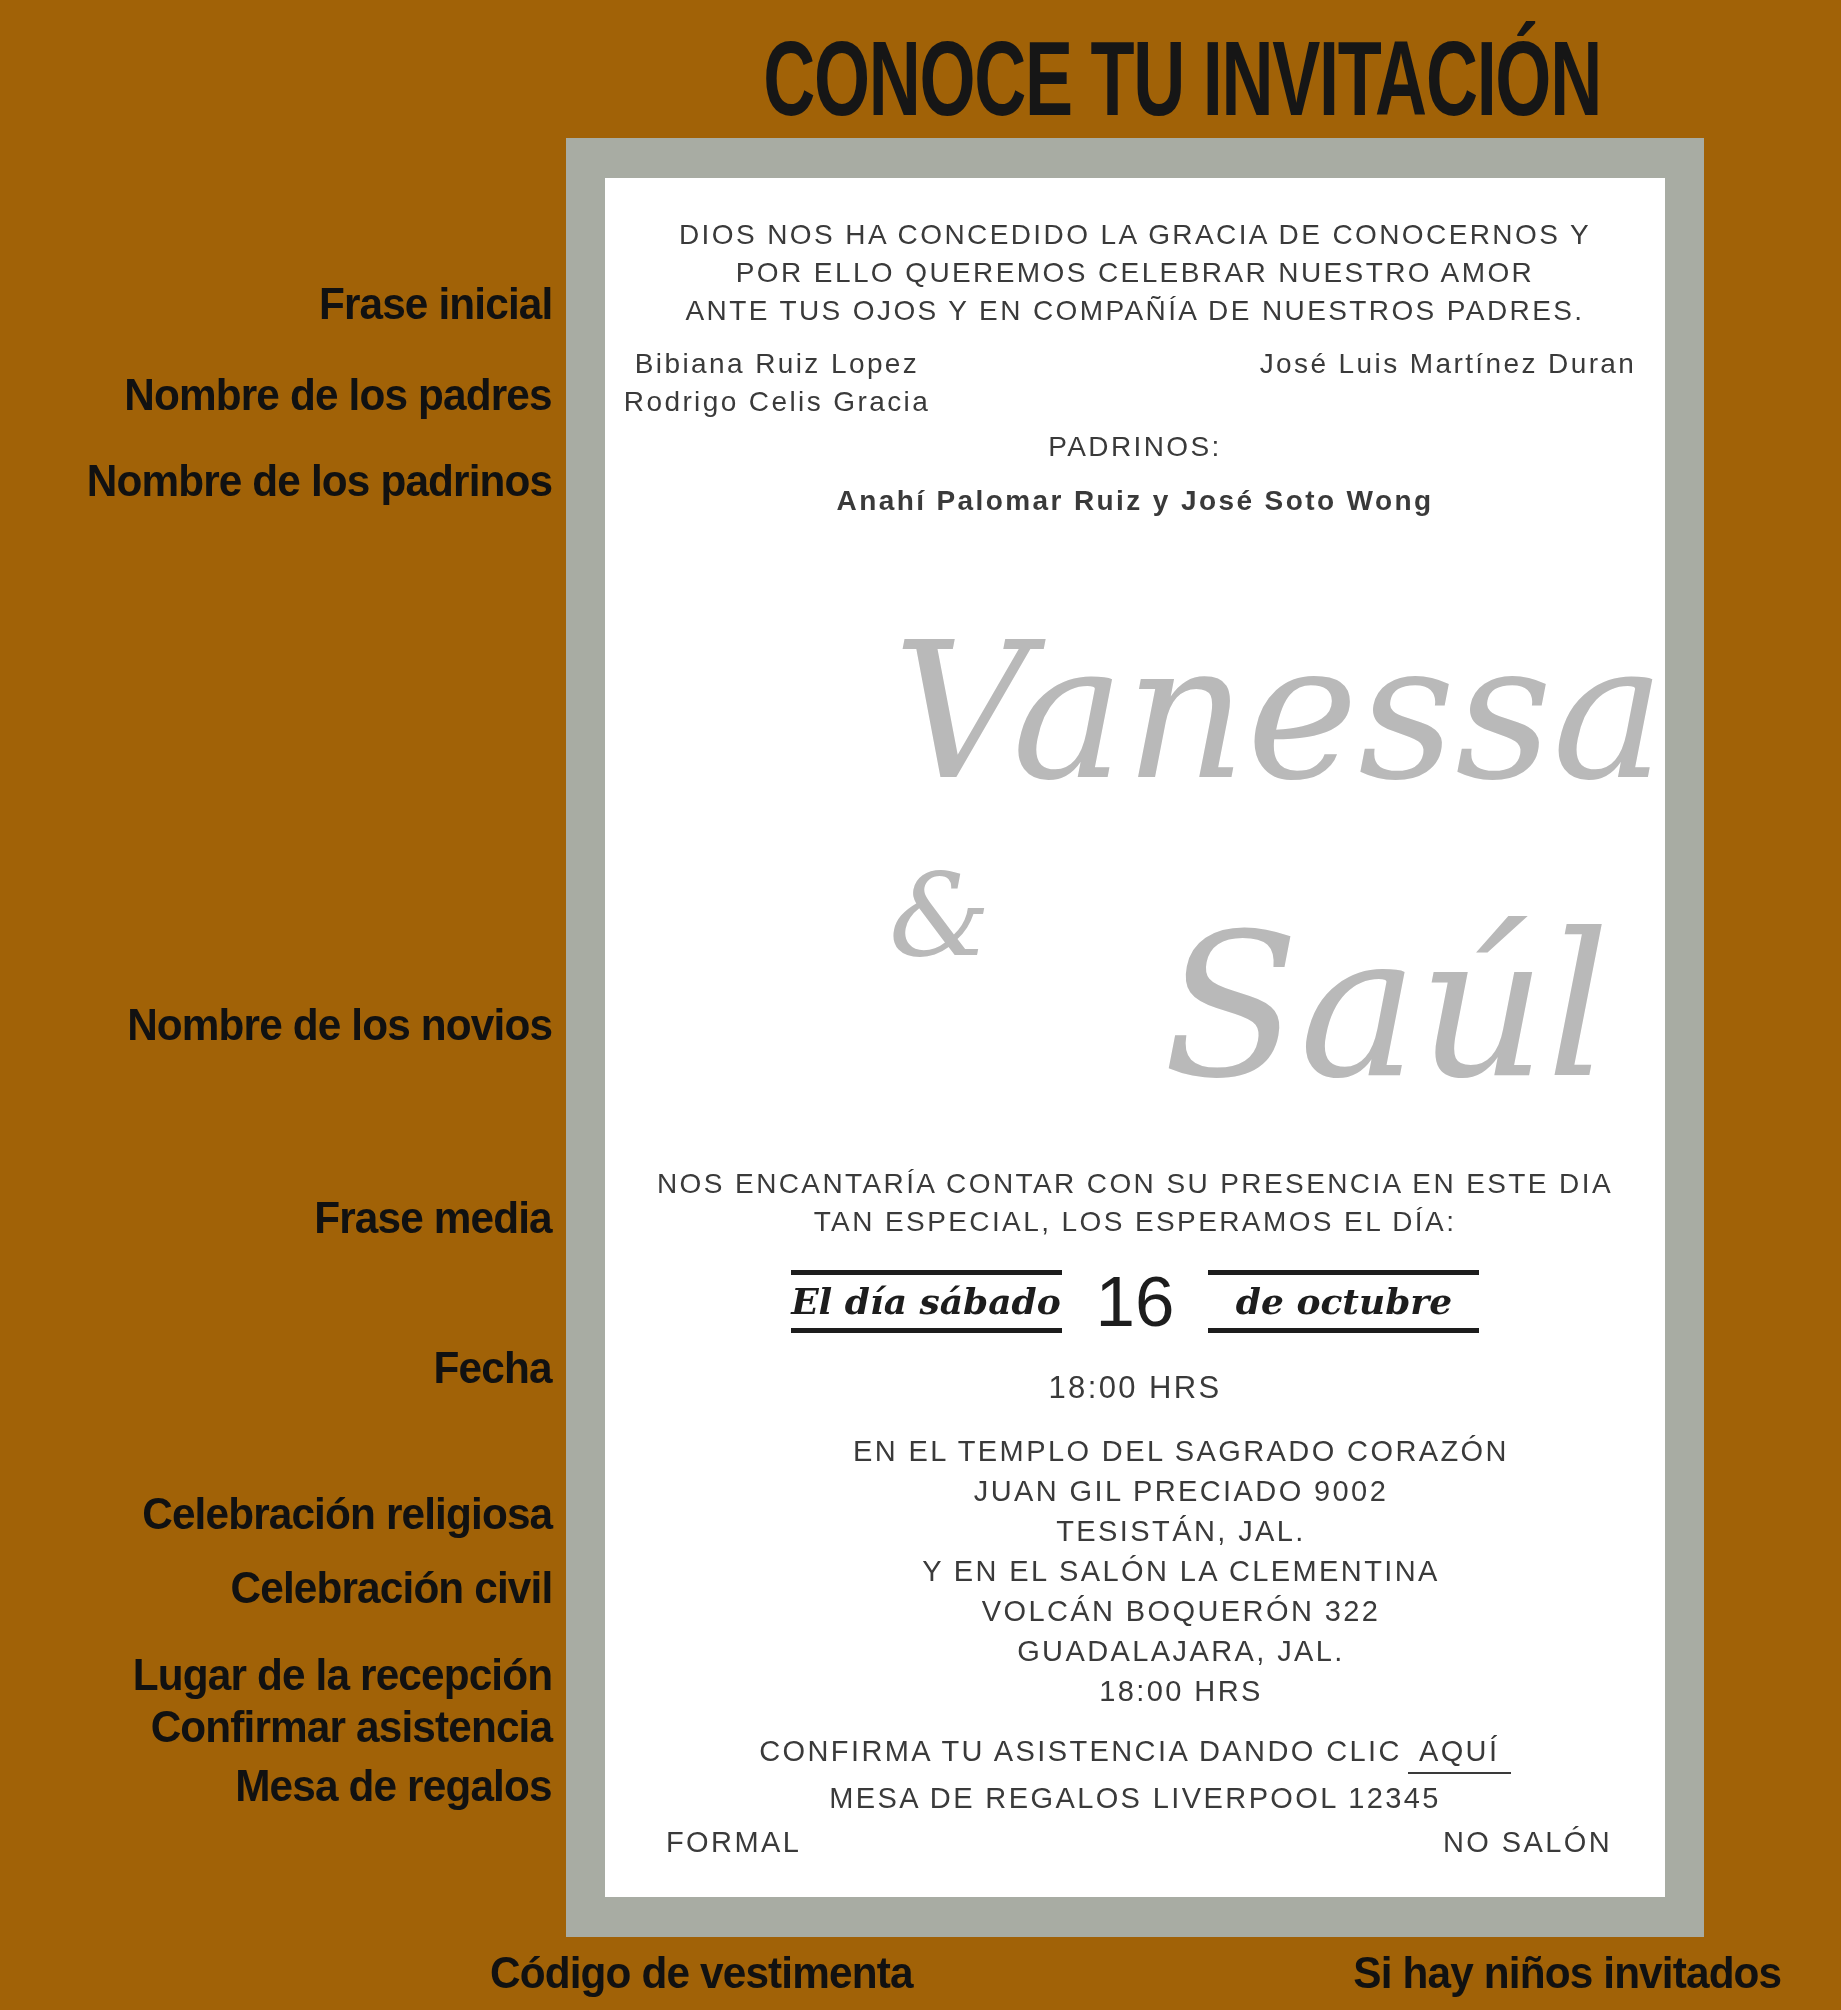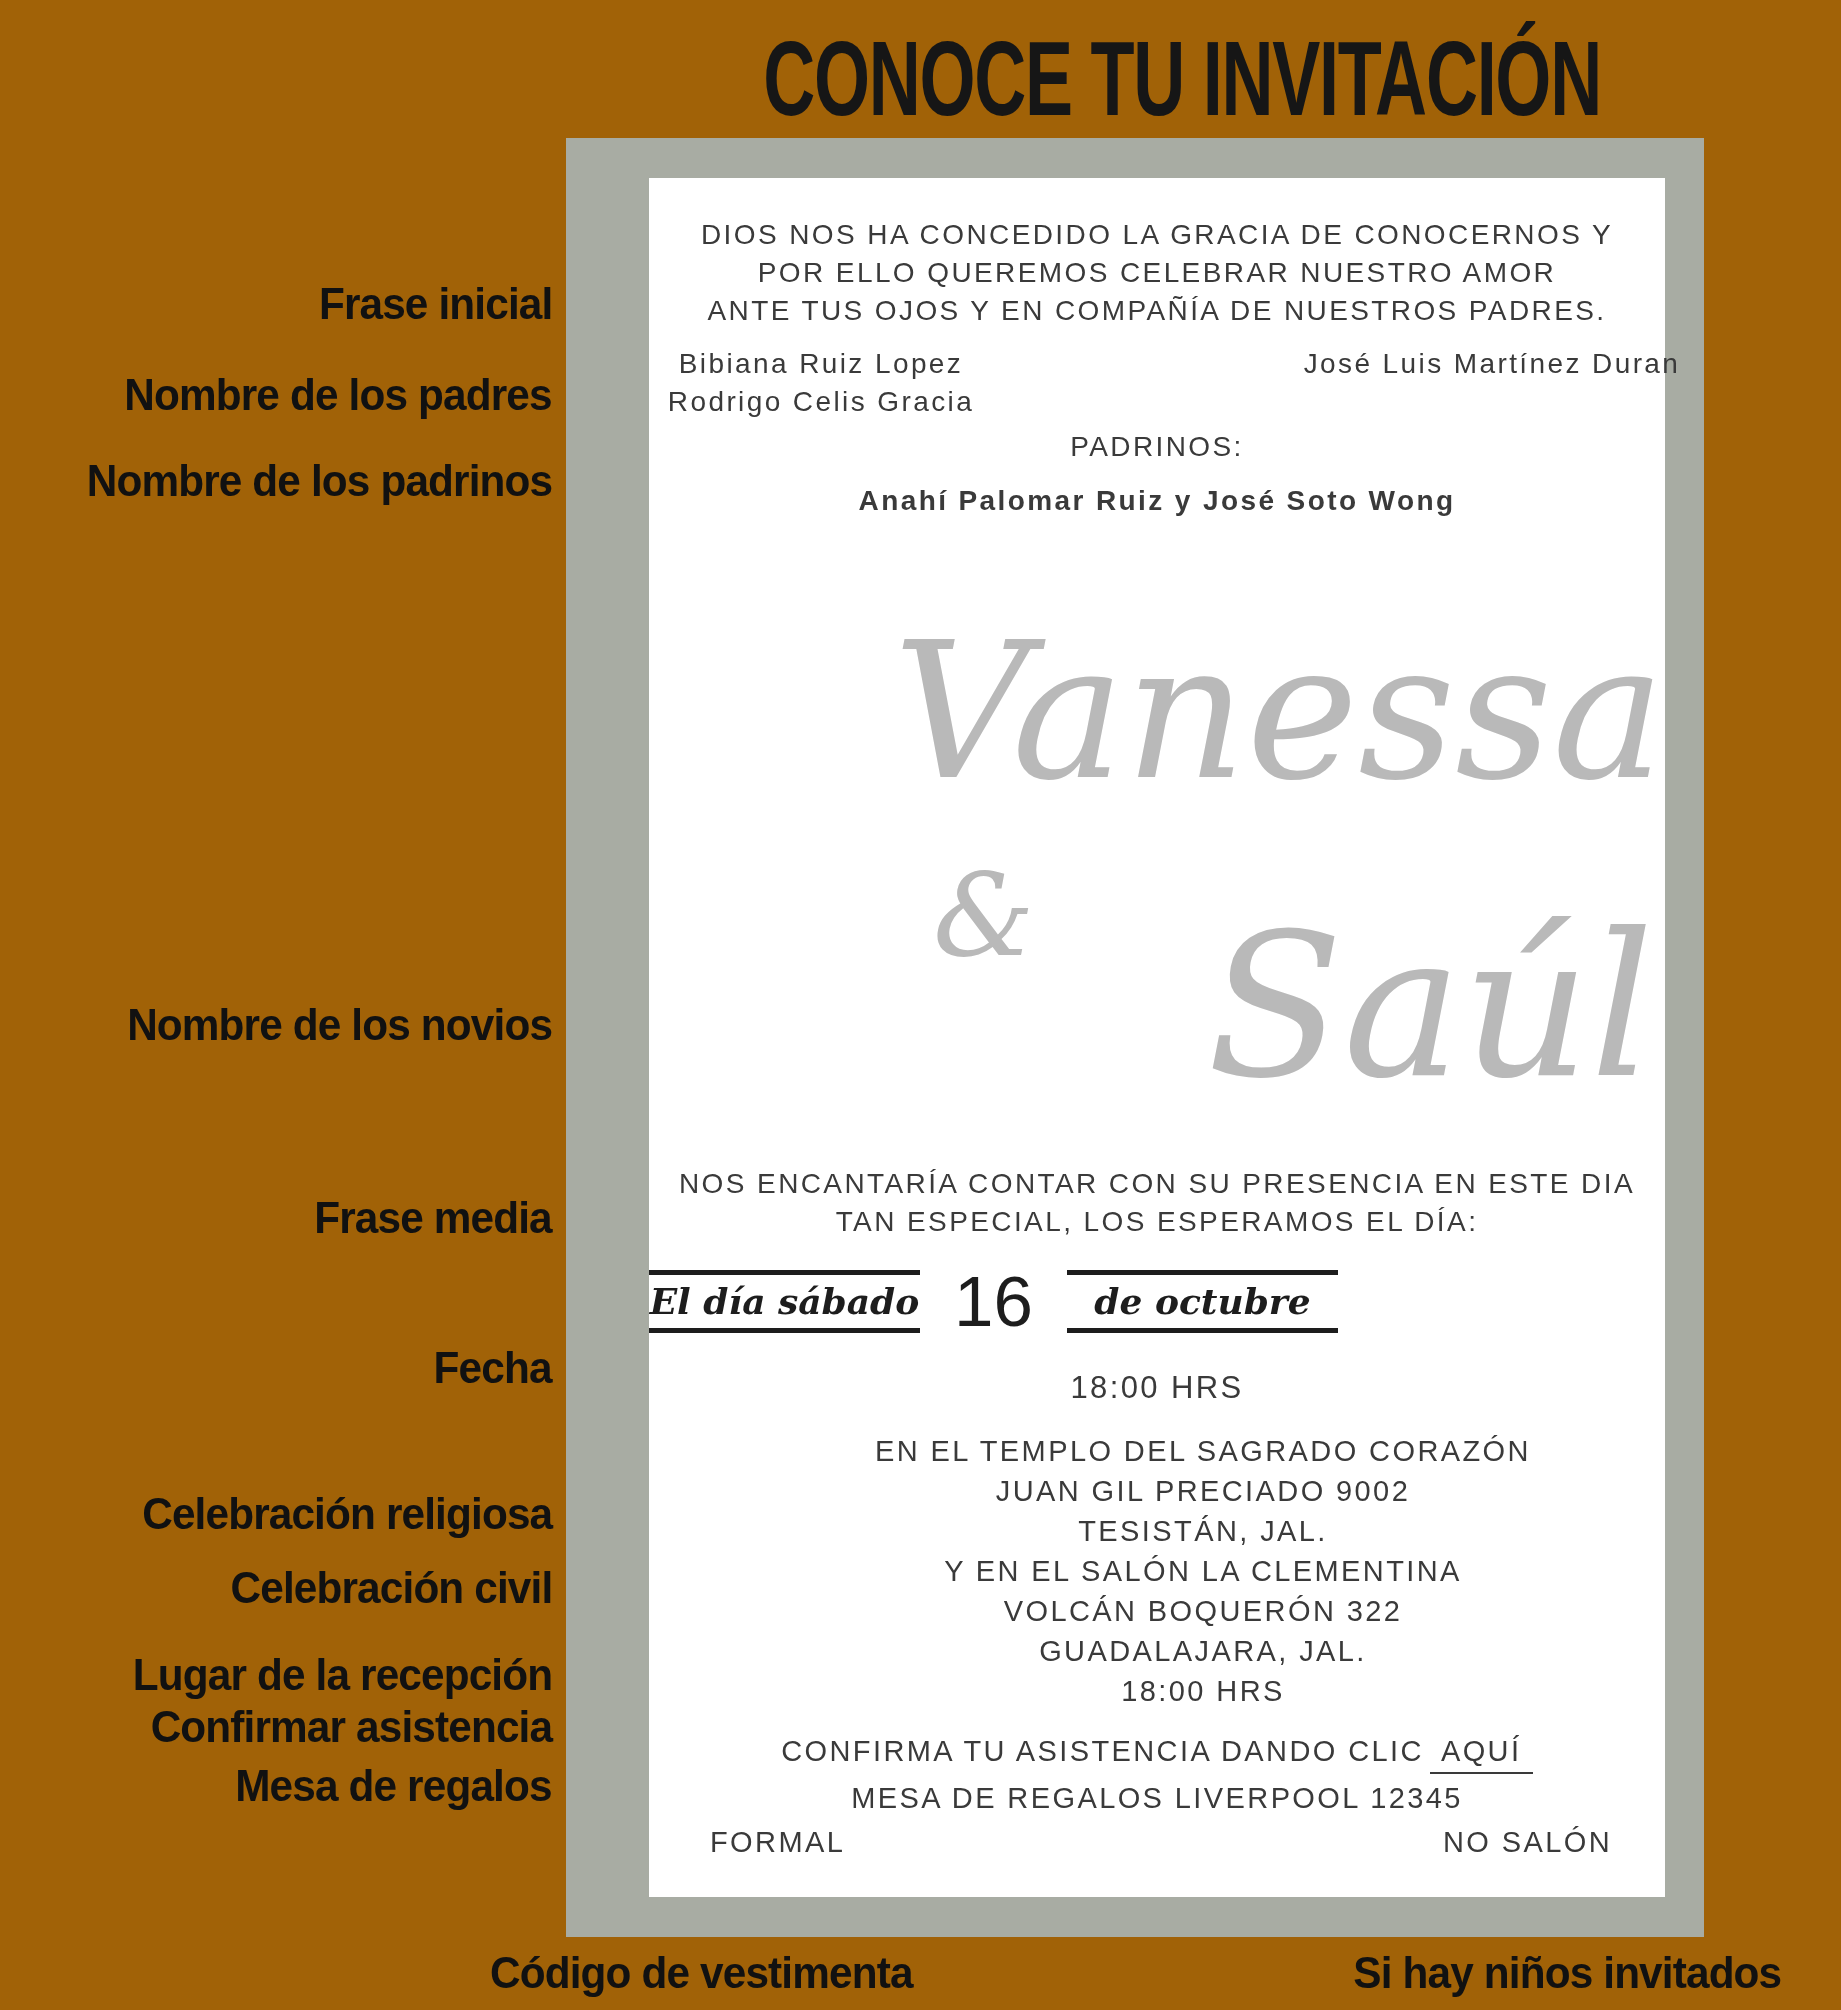--- a/index.html
+++ b/index.html
@@ -7,41 +7,41 @@
         font-family:"Liberation Sans",sans-serif;}
 
   
   .title{position:absolute;left:566px;top:0px;width:1138px;height:123px;
          text-align:center;line-height:117px;white-space:nowrap;}
   .title span{display:inline-block;font-size:106px;font-weight:700;letter-spacing:-1.9px;
               color:#161616;transform:scaleX(0.68);transform-origin:50% 50%;}
 
   
   .card{position:absolute;left:566px;top:138px;width:1138px;height:1799px;background:#a8aca3;}
-  .card-inner{position:absolute;left:39px;top:40px;right:39px;bottom:40px;background:#ffffff;margin-left:44px;}
+  .card-inner{position:absolute;left:39px;top:40px;right:39px;bottom:40px;background:#ffffff;}
   .card-inner > div{position:absolute;}
 
   .inv-text{color:#3a3a3a;font-size:28px;letter-spacing:2.4px;line-height:38px;
             font-family:"Liberation Sans",sans-serif;}
   .centered{left:0;width:100%;text-align:center;}
 
   .opening{top:38px;}
   .parents-left{top:167px;left:0;width:344px;text-align:center;}
   .parents-right{top:167px;left:616px;width:454px;text-align:center;}
   .padrinos-h{top:250px;}
   .padrinos-n{top:304px;font-weight:bold;}
 
   .script{font-family:"DejaVu Serif",serif;font-style:italic;color:#b9b9b9;line-height:1;text-align:right;}
   .bride{top:440px;font-size:189px;}
   .amp{top:681px;left:284px;font-size:114px;}
   .groom{top:729px;left:558px;font-size:199px;}
 
   .middle{top:987px;}
 
-  .date-row{top:1088px;left:0;width:100%;display:flex;justify-content:flex-start;
+  .date-row{top:1088px;left:0;width:100%;display:flex;justify-content:center;
             align-items:center;gap:34px;}
   .date-rule{width:271px;border-top:5.7px solid #1d1d1d;border-bottom:5.7px solid #1d1d1d;
              padding:6.6px 0;text-align:center;}
   .date-script{font-family:"DejaVu Serif",serif;font-style:italic;font-weight:700;
                font-size:36px;color:#1d1d1d;line-height:1.1;}
   .date-num{font-family:Liberation Sans, sans-serif;font-size:71px;color:#1d1d1d;line-height:1;}
   .time18{top:1191px;font-size:31px;}
 
   .venues{top:1253px;line-height:40px;font-size:29px;padding-left:46px;}
 

